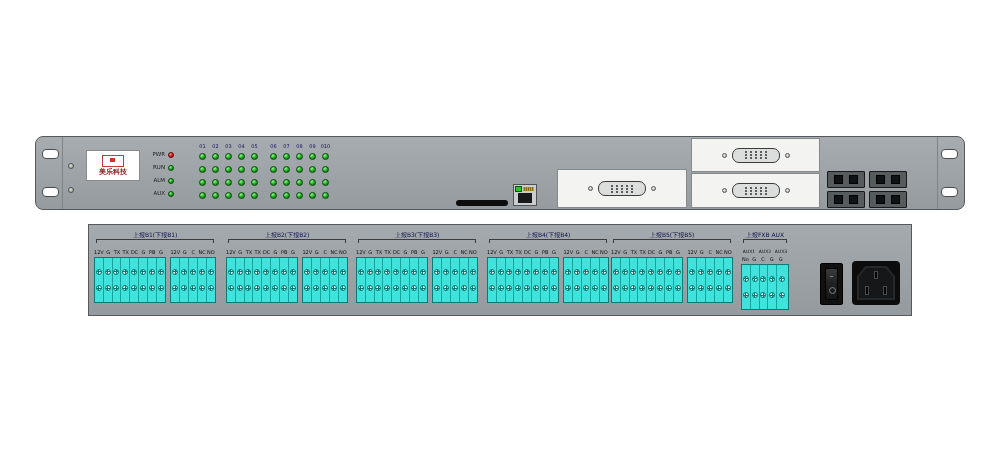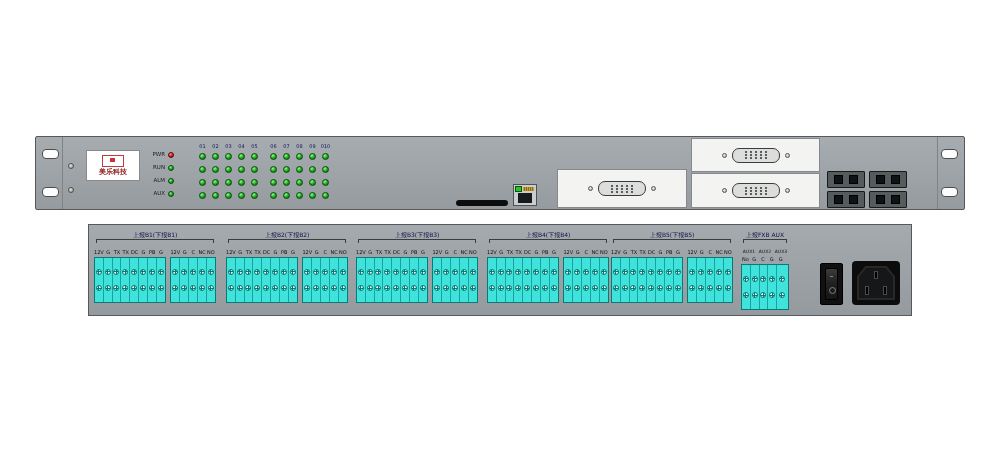--- a/index.html
+++ b/index.html
@@ -2,21 +2,21 @@
 <html><head>
 <meta charset="utf-8">
 <style>
   html,body{margin:0;padding:0;background:#fff;}
   .stage{position:relative;width:1000px;height:466px;background:#ffffff;overflow:hidden;
          font-family:"DejaVu Sans",sans-serif;}
 
   
   .front-panel{position:absolute;left:35px;top:136px;width:930px;height:74px;
     background:linear-gradient(#a7acb0,#979c A0, #969ba0);background:linear-gradient(#a7acb0,#969ba0);
-    border:1px solid #55595c;border-radius:2px;box-sizing:border-box;}
+    border:1px solid #55595c;border-radius:8px;box-sizing:border-box;}
   .front-panel::before,.front-panel::after{content:"";position:absolute;top:0;bottom:0;width:1px;background:#7e8386;}
   .front-panel::before{left:26px;} .front-panel::after{right:26px;}
   .ear-hole{position:absolute;width:15px;height:8px;background:#fdfdfd;border:1px solid #4a4e51;border-radius:4px;}
   .eh-lt{left:6px;top:12px;} .eh-lb{left:6px;top:50px;}
   .eh-rt{right:6px;top:12px;} .eh-rb{right:6px;top:50px;}
   .panel-screw{position:absolute;width:4px;height:4px;border-radius:50%;
     background:radial-gradient(circle at 35% 35%,#e6e9e6,#828a82);border:1px solid #4f544f;}
   .ps-top{left:32px;top:26px;} .ps-bottom{left:32px;top:50px;}
 
   .brand{position:absolute;left:50px;top:13px;width:54px;height:31px;background:#fff;border:1px solid #8a8a8a;

